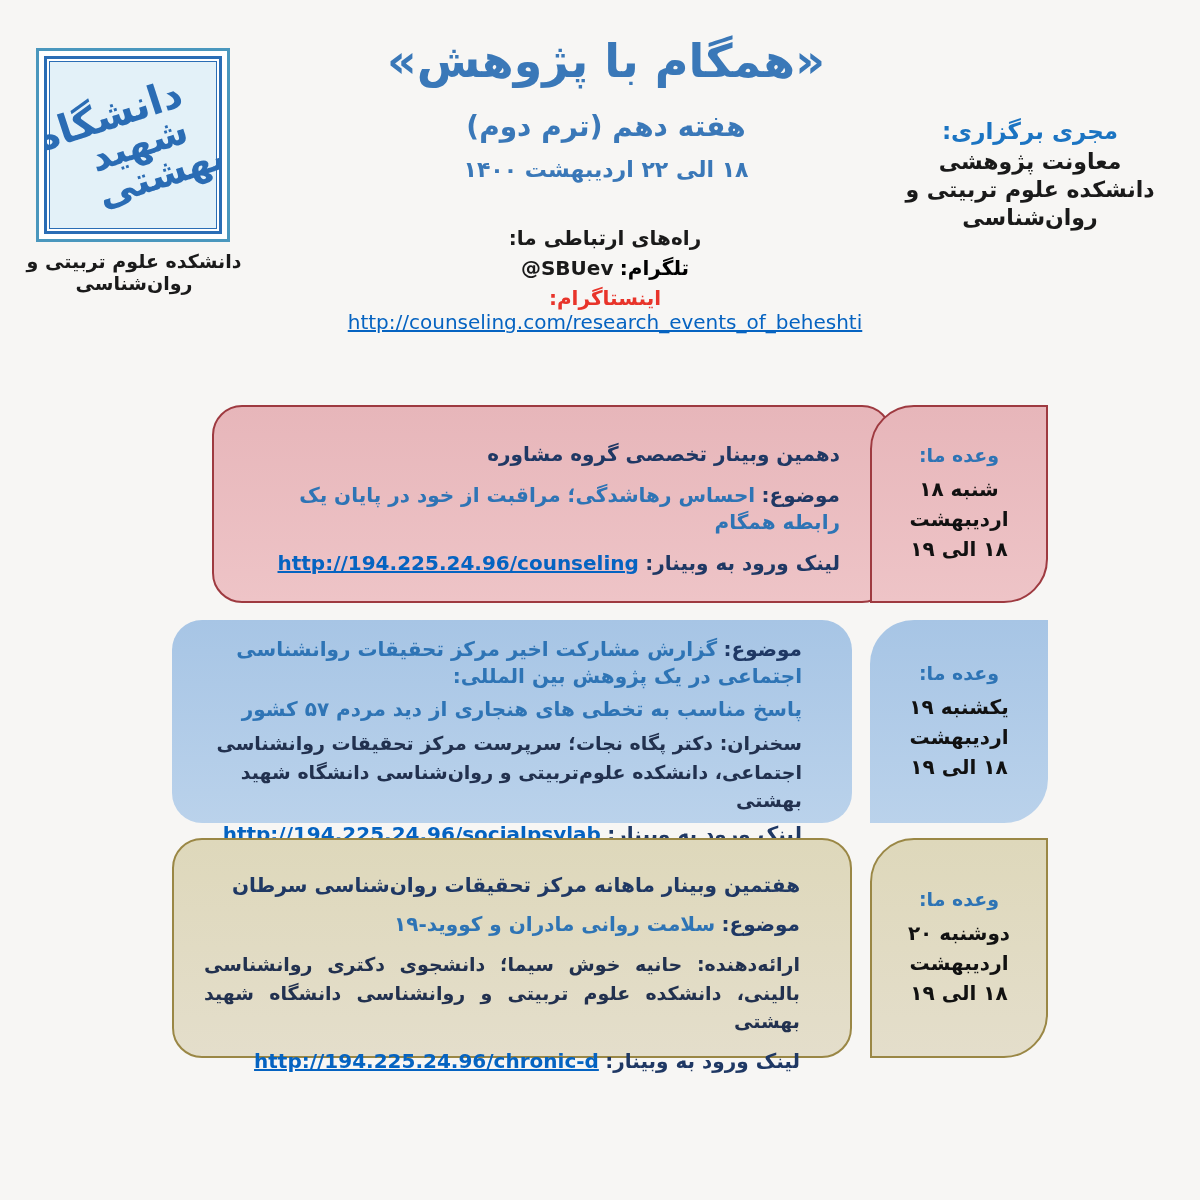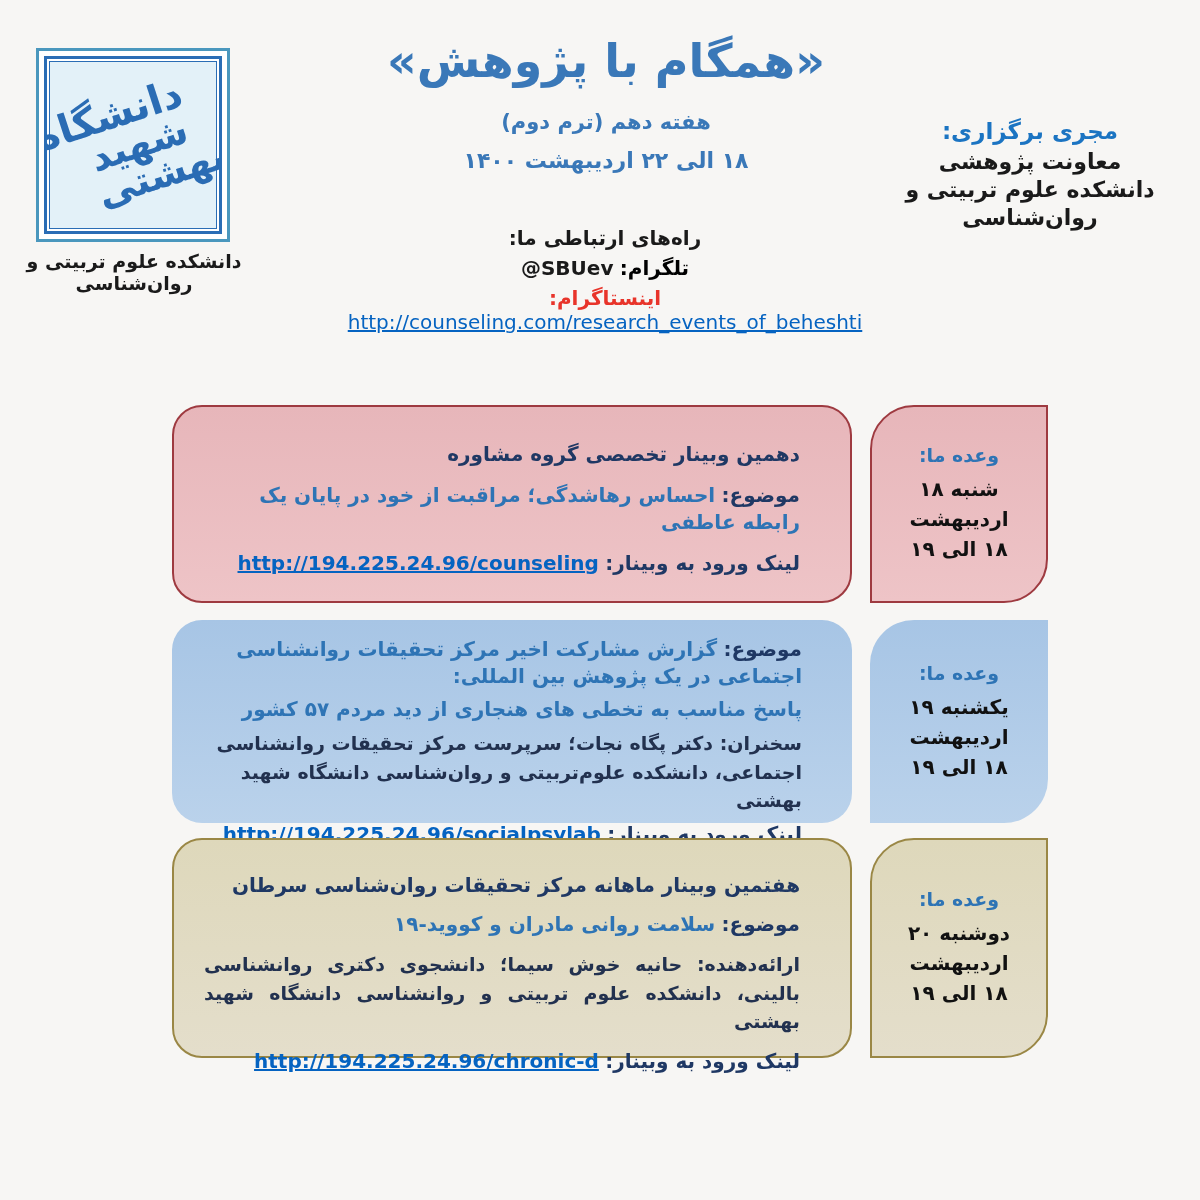--- a/index.html
+++ b/index.html
@@ -15,21 +15,21 @@
   .logo-cal { transform:rotate(-18deg); color:#2a6cb4; font-weight:bold; line-height:0.95; text-align:center; }
   .logo-cal .w1 { display:block; font-size:40px; transform:translateX(-14px); }
   .logo-cal .w2 { display:block; font-size:38px; transform:translateX(6px); }
   .logo-cal .w3 { display:block; font-size:38px; transform:translateX(18px); }
   .logo-caption { position:absolute; left:8px; top:250px; width:252px; text-align:center;
                   font-size:19px; font-weight:bold; color:#1a1a1a; }
 
   
   .title-block { position:absolute; left:300px; top:34px; width:612px; text-align:center; }
   .main-title { font-size:46px; font-weight:bold; color:#3a78b8; }
-  .subtitle   { margin-top:22px; font-size:21px; font-weight:bold; color:#3a78b8;text-align:center; }
+  .subtitle   { margin-top:22px; font-size:28px; font-weight:bold; color:#3a78b8;text-align:center; }
   .date-line  { margin-top:14px; font-size:22px; font-weight:bold; color:#3a78b8; }
 
   
   .organizer { position:absolute; left:880px; top:118px; width:300px; text-align:center; }
   .org-label { font-size:23px; font-weight:bold; color:#1b74c2; margin-bottom:4px; }
   .org-line  { font-size:22px; font-weight:bold; color:#1a1a1a; line-height:1.28; }
 
   
   .contact { position:absolute; left:295px; top:226px; width:620px; text-align:center; }
   .contact-heading { font-size:20px; color:#1a1a1a; font-weight:600; }
@@ -50,21 +50,21 @@
           display:flex; flex-direction:column; justify-content:center; align-items:center; text-align:center; }
 
   .main1, .side1 { top:405px; height:198px; }
   .main2, .side2 { top:620px; height:203px; }
   .main3, .side3 { top:838px; height:220px; }
 
   .row-pink  { background:linear-gradient(180deg,#e7b6ba,#eec4c7); border:2px solid #9e3a40; }
   .row-blue  { background:linear-gradient(180deg,#a7c5e5,#bad2eb); border:none; }
   .row-beige { background:linear-gradient(180deg,#ded8bb,#e4decb); border:2px solid #9a8745; }
 
-  .main1 { padding-top:34px; gap:14px; }
+  .main1 { padding-top:34px; gap:14px;margin-left:40px; }
   .main2 { padding-top:16px; gap:6px; }
   .main3 { padding-top:32px; gap:12px; }
 
   .card-title { font-size:20px; font-weight:bold; color:#1f3864; line-height:1.35; }
   .card-line  { font-size:20px; line-height:1.35; }
   .lbl   { color:#1f3864; font-weight:bold; }
   .topic { color:#2e74b5; font-weight:bold; }
   .speaker { font-size:19px; font-weight:600; color:#22314f; line-height:1.5; }
   .speaker.justify { text-align:justify; }
 
@@ -108,21 +108,21 @@
     <div class="contact-line">
       <span class="ig-label">اینستاگرام:</span>
       <a class="url">http://counseling.com/research_events_of_beheshti</a>
     </div>
   </div>
 
   <div class="card main main1 row-pink">
     <div class="card-title">دهمین وبینار تخصصی گروه مشاوره</div>
     <div class="card-line">
       <span class="lbl">موضوع:</span>
-      <span class="topic">احساس رهاشدگی؛ مراقبت از خود در پایان یک رابطه عاطفی</span>
+      <span class="topic">احساس رهاشدگی؛ مراقبت از خود در پایان یک رابطه همگام</span>
     </div>
     <div class="card-line">
       <span class="lbl">لینک ورود به وبینار:</span>
       <a class="url bold">http://194.225.24.96/counseling</a>
     </div>
   </div>
   <div class="card side side1 row-pink">
     <div class="promise">وعده ما:</div>
     <div class="sched">شنبه ۱۸ اردیبهشت</div>
     <div class="sched">۱۸ الی ۱۹</div>

